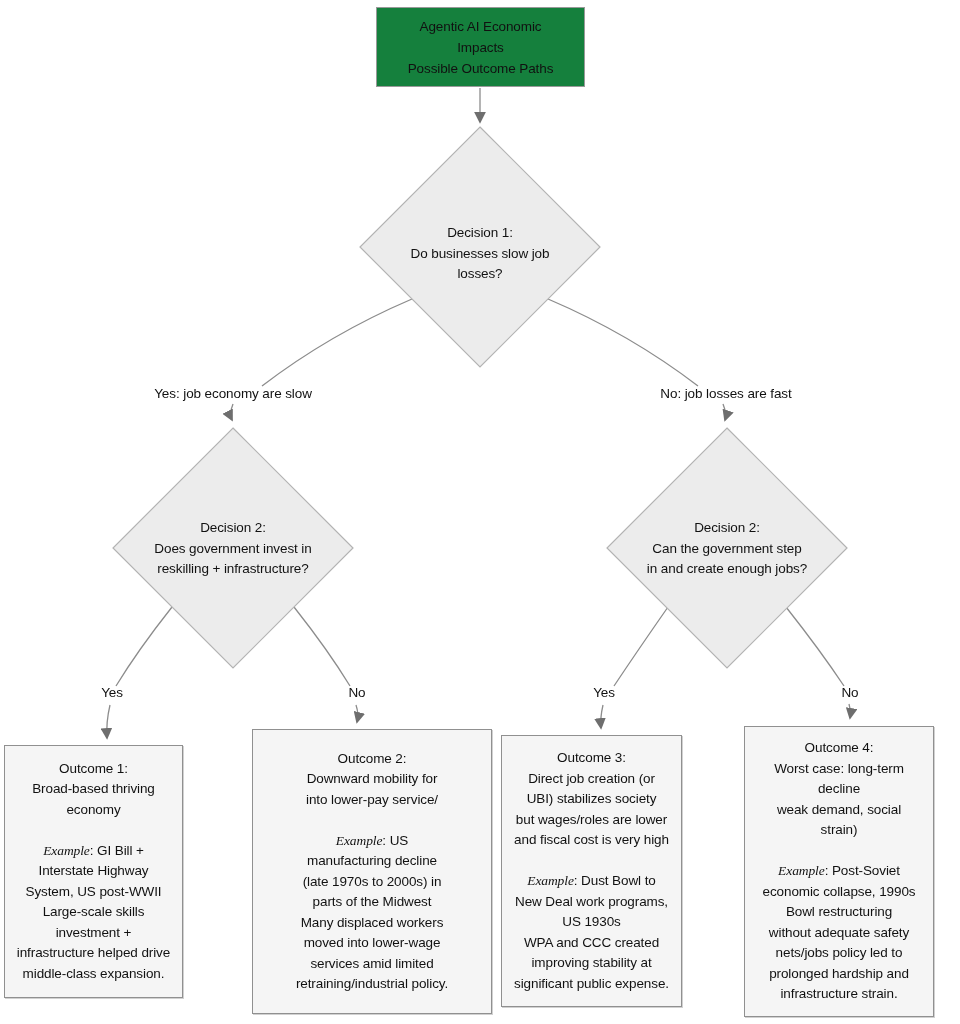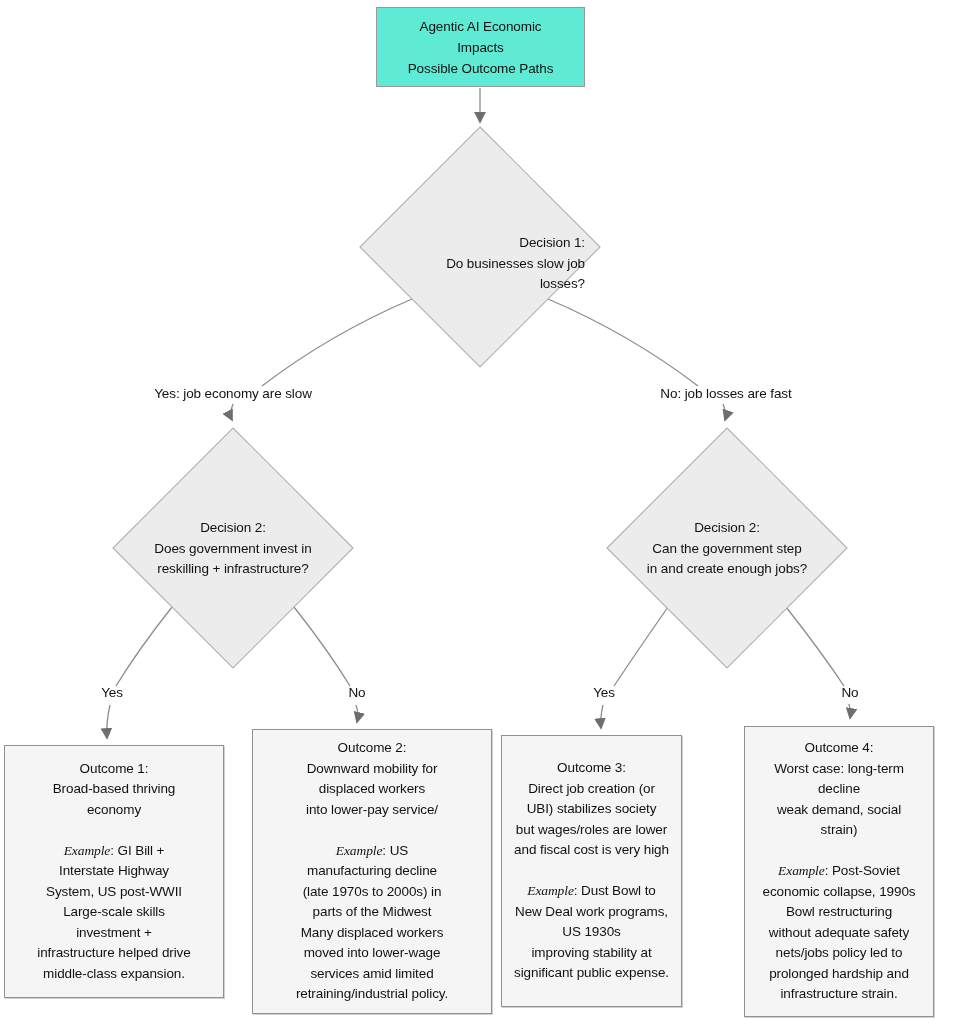--- a/index.html
+++ b/index.html
@@ -4,21 +4,21 @@
 <style>
   html,body{margin:0;padding:0;background:#ffffff;}
   .canvas{
     position:relative;width:960px;height:1024px;background:#ffffff;overflow:hidden;
     font-family:"Liberation Sans","DejaVu Sans",sans-serif;
     color:#111111;font-size:13.5px;letter-spacing:-0.1px;
   }
   svg.diagram{position:absolute;left:0;top:0;width:960px;height:1024px;}
   .node{position:absolute;box-sizing:border-box;text-align:center;}
   .rectnode{
-    background:#5eead4;border:1.5px solid #999999;
+    background:#15803d;border:1.5px solid #999999;
     display:flex;flex-direction:column;justify-content:center;
   }
   .outcome{
     background:#f5f5f5;border:1px solid #909090;
     box-shadow:1px 1px 0 rgba(0,0,0,0.18);
     display:flex;flex-direction:column;justify-content:center;
   }
   .dlabel{position:absolute;text-align:center;}
   .edgelabel{position:absolute;text-align:center;white-space:nowrap;}
   .ln{line-height:20.5px;min-height:20.5px;white-space:nowrap;}
@@ -65,21 +65,21 @@
       <polygon points="727,428 847,548 727,668 607,548"></polygon>
     </g>
   </svg>
 
   <div class="node rectnode" style="left:376px;top:7px;width:209px;height:80px;">
     <div class="ln">Agentic AI Economic</div>
     <div class="ln">Impacts</div>
     <div class="ln">Possible Outcome Paths</div>
   </div>
 
-  <div class="dlabel" style="left:375px;top:233px;width:210px;text-align:right;">
+  <div class="dlabel" style="left:375px;top:223px;width:210px;">
     <div class="ln">Decision 1:</div>
     <div class="ln">Do businesses slow job</div>
     <div class="ln">losses?</div>
   </div>
 
   <div class="dlabel" style="left:128px;top:518px;width:210px;">
     <div class="ln">Decision 2:</div>
     <div class="ln">Does government invest in</div>
     <div class="ln">reskilling + infrastructure?</div>
   </div>
@@ -90,38 +90,37 @@
     <div class="ln">in and create enough jobs?</div>
   </div>
 
   <div class="edgelabel" style="left:113px;top:386px;width:240px;">Yes: job economy are slow</div>
   <div class="edgelabel" style="left:606px;top:386px;width:240px;">No: job losses are fast</div>
   <div class="edgelabel" style="left:82px;top:685px;width:60px;">Yes</div>
   <div class="edgelabel" style="left:327px;top:685px;width:60px;">No</div>
   <div class="edgelabel" style="left:574px;top:685px;width:60px;">Yes</div>
   <div class="edgelabel" style="left:820px;top:685px;width:60px;">No</div>
 
-  <div class="node outcome" style="left:4px;top:745px;width:220px;height:253px;">
+  <div class="node outcome" style="left:4px;top:745px;width:179px;height:253px;">
     <div class="ln">Outcome 1:</div>
     <div class="ln">Broad-based thriving</div>
     <div class="ln">economy</div>
     <div class="ln"></div>
     <div class="ln"><span class="ex">Example</span><span>: GI Bill +</span></div>
     <div class="ln">Interstate Highway</div>
     <div class="ln">System, US post-WWII</div>
     <div class="ln">Large-scale skills</div>
     <div class="ln">investment +</div>
     <div class="ln">infrastructure helped drive</div>
     <div class="ln">middle-class expansion.</div>
   </div>
 
   <div class="node outcome" style="left:252px;top:729px;width:240px;height:285px;">
     <div class="ln">Outcome 2:</div>
     <div class="ln">Downward mobility for</div>
-    <div class="ln">displaced workers</div>
     <div class="ln">into lower-pay service/</div>
     <div class="ln"></div>
     <div class="ln"><span class="ex">Example</span><span>: US</span></div>
     <div class="ln">manufacturing decline</div>
     <div class="ln">(late 1970s to 2000s) in</div>
     <div class="ln">parts of the Midwest</div>
     <div class="ln">Many displaced workers</div>
     <div class="ln">moved into lower-wage</div>
     <div class="ln">services amid limited</div>
     <div class="ln">retraining/industrial policy.</div>
@@ -130,20 +129,21 @@
   <div class="node outcome" style="left:501px;top:735px;width:181px;height:272px;">
     <div class="ln">Outcome 3:</div>
     <div class="ln">Direct job creation (or</div>
     <div class="ln">UBI) stabilizes society</div>
     <div class="ln">but wages/roles are lower</div>
     <div class="ln">and fiscal cost is very high</div>
     <div class="ln"></div>
     <div class="ln"><span class="ex">Example</span><span>: Dust Bowl to</span></div>
     <div class="ln">New Deal work programs,</div>
     <div class="ln">US 1930s</div>
+    <div class="ln">WPA and CCC created</div>
     <div class="ln">improving stability at</div>
     <div class="ln">significant public expense.</div>
   </div>
 
   <div class="node outcome" style="left:744px;top:726px;width:190px;height:291px;">
     <div class="ln">Outcome 4:</div>
     <div class="ln">Worst case: long-term</div>
     <div class="ln">decline</div>
     <div class="ln">weak demand, social</div>
     <div class="ln">strain)</div>

